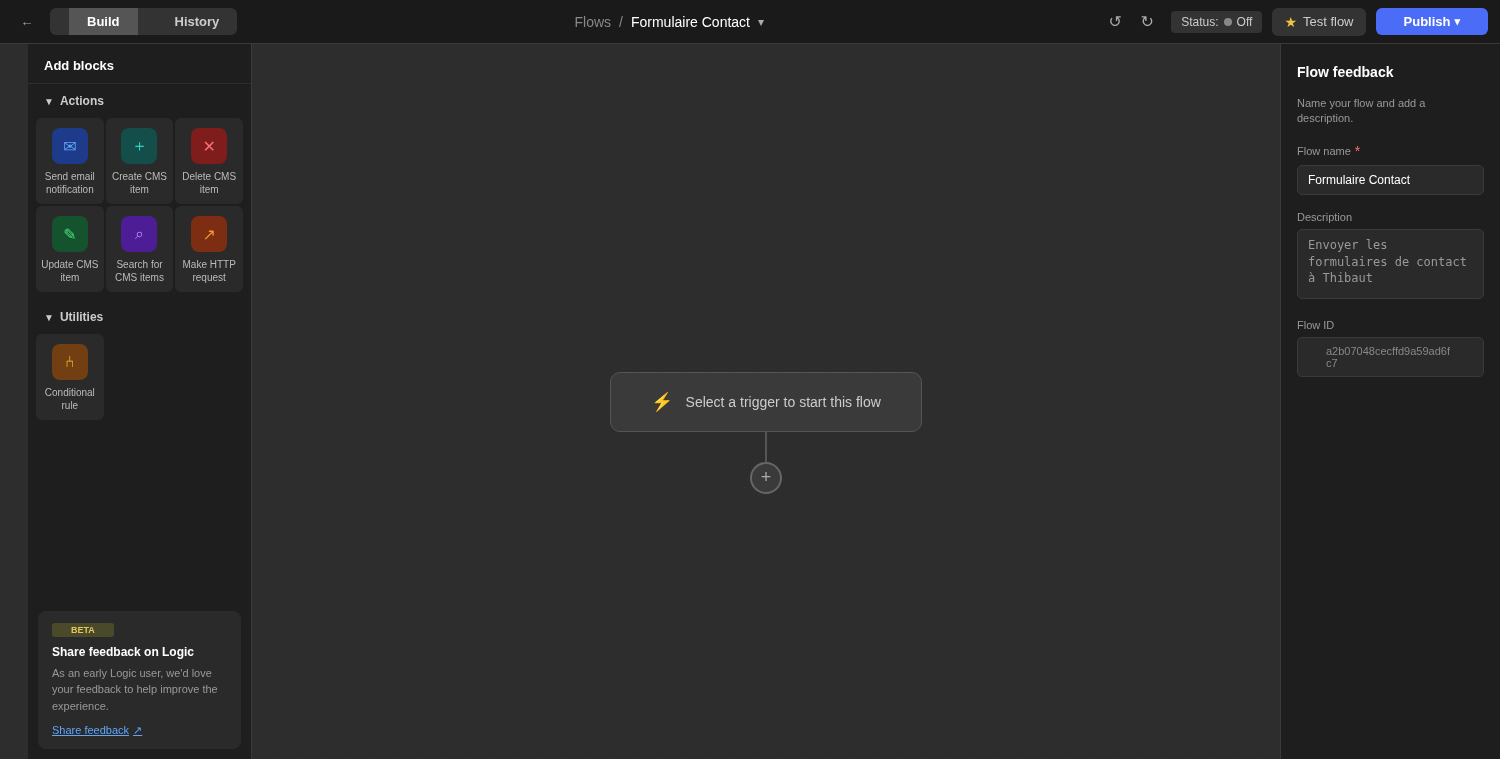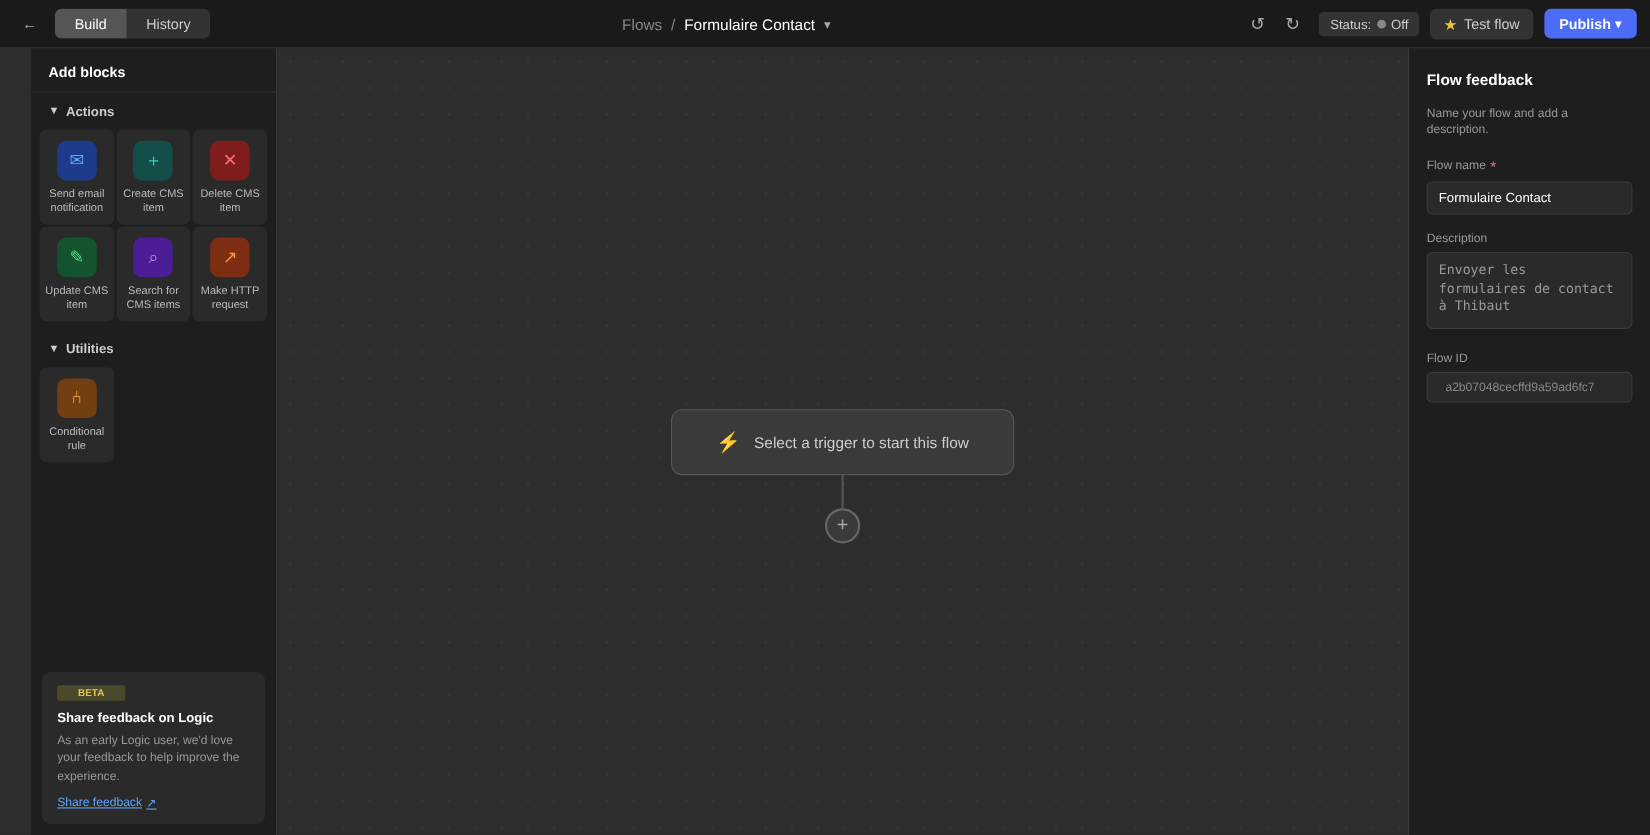--- a/index.html
+++ b/index.html
@@ -17,21 +17,21 @@
 
     .back-btn {
       background: none; border: none; cursor: pointer; color: #aaa;
       width: 30px; height: 30px; display: flex; align-items: center; justify-content: center;
       border-radius: 4px;
     }
 
     .build-history-tabs { display: flex; border-radius: 6px; overflow: hidden; background: #333; }
     .tab-btn {
       background: none; border: none; cursor: pointer; color: #ccc;
-      padding: 6px 18px; font-size: 13px; font-weight: 400;
+      padding: 6px 18px; font-size: 13px; font-weight: 700; margin-left: 19px;
     }
     .tab-btn.active { background: #555; color: #fff; }
 
     .flow-title { display: flex; align-items: center; gap: 8px; font-size: 14px; color: #fff; }
     .flow-title-text { font-weight: 500; }
     .breadcrumb-sep { color: #888; }
     .dropdown-arrow { cursor: pointer; color: #aaa; font-size: 12px; }
 
     .status-badge {
       display: flex; align-items: center; gap: 5px;
@@ -42,21 +42,21 @@
     .test-flow-btn {
       display: flex; align-items: center; gap: 6px;
       background: #333; border: none; cursor: pointer; color: #ccc;
       padding: 6px 12px; border-radius: 6px; font-size: 13px;
     }
     .test-flow-btn .star-icon { color: #f0c040; font-size: 14px; }
 
     .publish-btn {
       display: flex; align-items: center; gap: 4px;
       background: #4a6cf7; border: none; cursor: pointer; color: #fff;
-      padding: 6px 14px; border-radius: 6px; font-size: 13px; font-weight: 600;
+      padding: 6px 28px; border-radius: 6px; font-size: 13px; font-weight: 600;
     }
     .publish-btn .chevron { font-size: 11px; }
 
     
     .undo-redo { display: flex; gap: 4px; }
     .icon-btn {
       background: none; border: none; cursor: pointer; color: #aaa;
       width: 28px; height: 28px; display: flex; align-items: center; justify-content: center;
       border-radius: 4px; font-size: 16px;
     }
@@ -176,21 +176,21 @@
       border-radius: 5px; padding: 7px 10px; font-size: 12px; color: #fff;
       outline: none;
     }
     .field-textarea {
       width: 100%; background: #2a2a2a; border: 1px solid #3a3a3a;
       border-radius: 5px; padding: 7px 10px; font-size: 12px; color: #999;
       outline: none; resize: none; height: 70px; line-height: 1.4;
     }
     .flow-id-value {
       width: 100%; background: #2a2a2a; border: 1px solid #3a3a3a;
-      border-radius: 5px; padding: 7px 16px; font-size: 11px; color: #888;
+      border-radius: 5px; padding: 7px 28px; font-size: 11px; color: #888;
       word-break: break-all;
     }
   </style>
 </head>
 <body>
 
 <div class="topbar">
   <div class="topbar-left">
     <button class="back-btn">
       <span>←</span>

